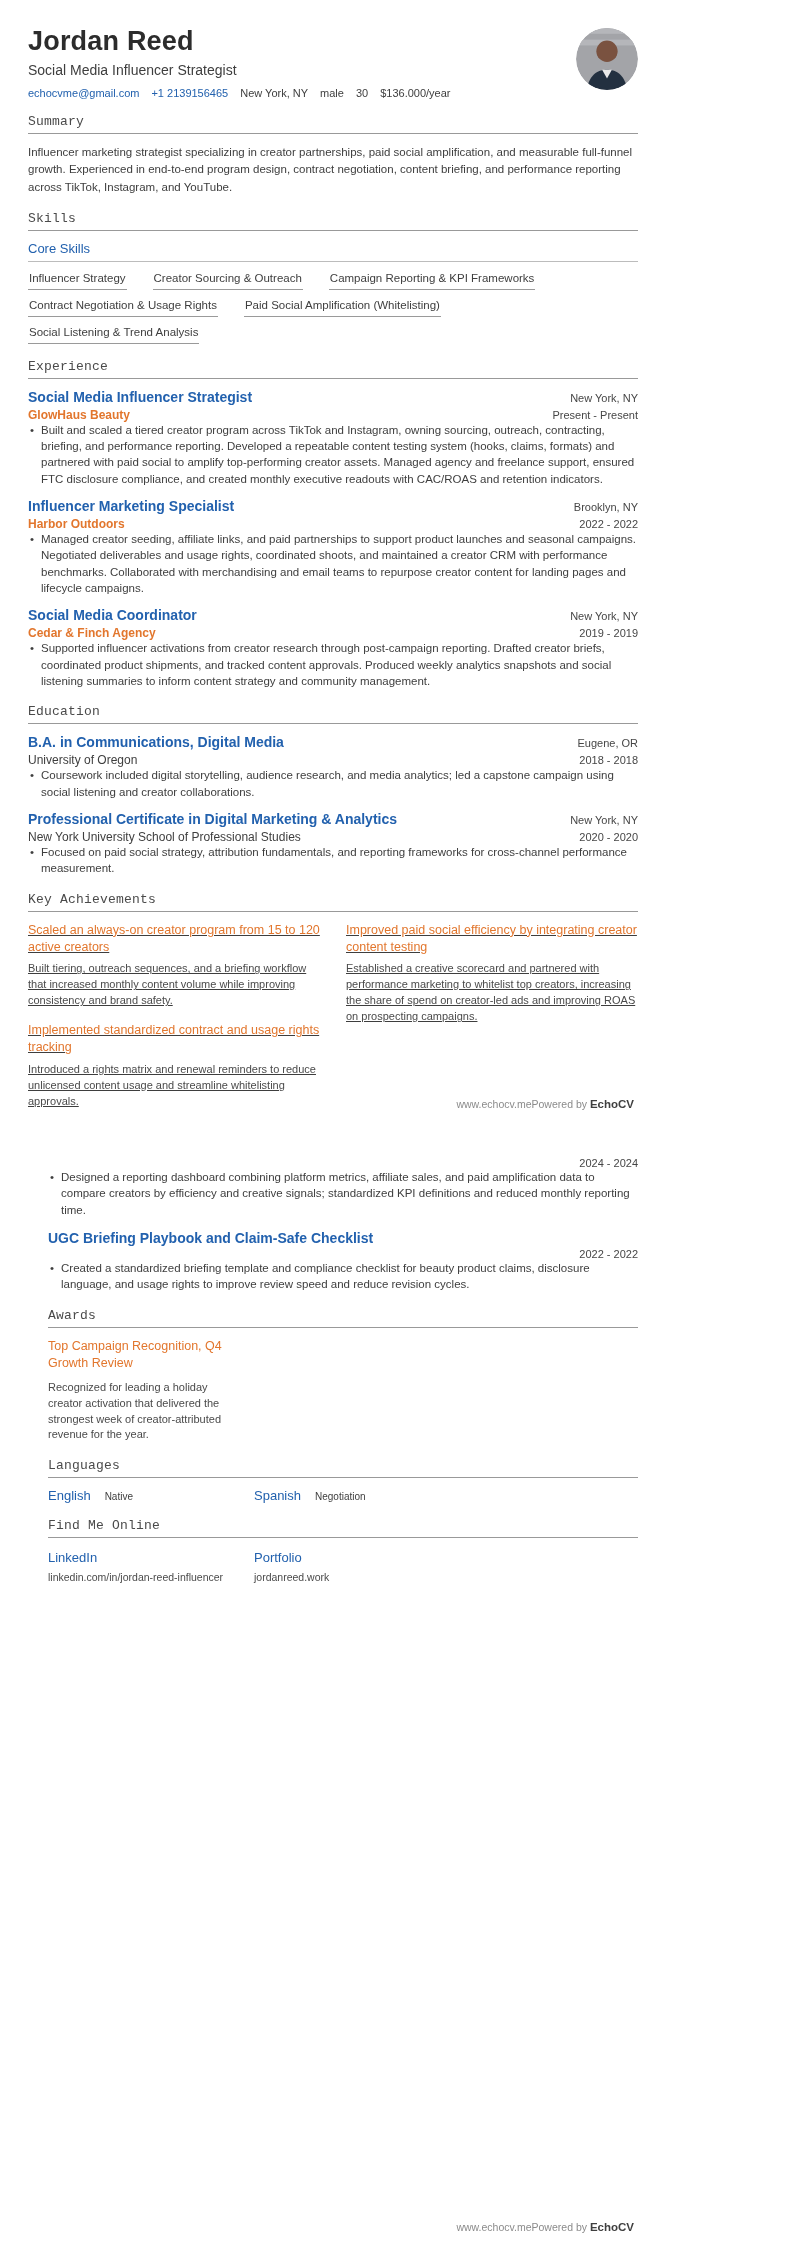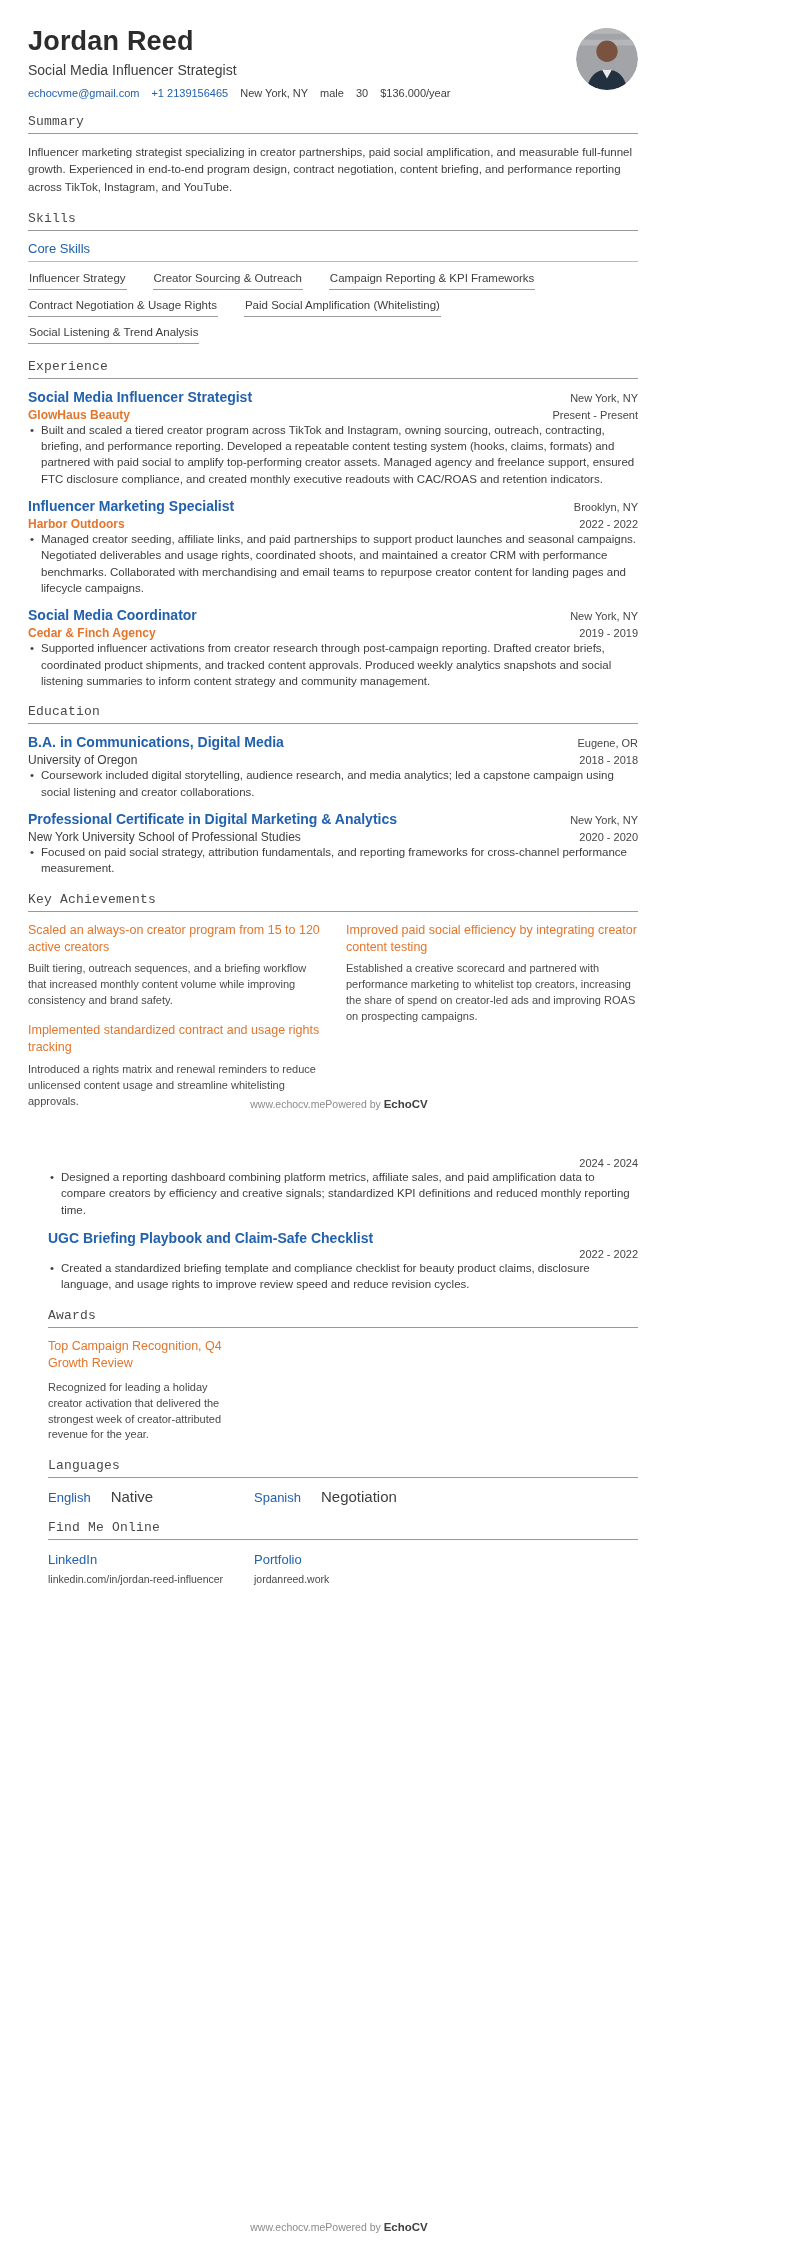--- a/index.html
+++ b/index.html
@@ -36,41 +36,41 @@
   .entry-row { display:flex; justify-content:space-between; align-items:baseline; gap:12px; }
   .entry-title { font-size:14px; color:var(--blue); font-weight:600; }
   .entry-meta { font-size:11px; color:#464646; white-space:nowrap; }
   .company { font-size:12px; color:var(--orange); font-weight:700; margin-top:3px; }
   .school { font-size:12px; color:#3e3e3e; margin-top:3px; }
   ul.bullets { list-style:none; }
   ul.bullets li { font-size:11.5px; line-height:1.42; padding-left:13px; position:relative; color:#3e3e3e; }
   ul.bullets li::before { content:"•"; position:absolute; left:2px; top:0; }
 
   
-  .ach-grid { display:grid; grid-template-columns:1fr 1fr; column-gap:26px; }
+  .ach-grid { display:grid; grid-template-columns:1fr 1fr; column-gap:26px;text-decoration:underline; }
   .ach-item { margin-bottom:13px; }
   .ach-title { font-size:12.5px; line-height:1.35; color:var(--orange); }
   .ach-body { font-size:11px; line-height:1.45; margin-top:6px; color:#4a4a4a; }
 
   
   .date-right { display:flex; justify-content:flex-end; font-size:11px; color:#464646; margin-top:2px; }
   .project-entry { margin-bottom:12px; }
 
   
   .third-grid { display:grid; grid-template-columns:1fr 1fr 1fr; column-gap:28px; }
   .award-title { font-size:12.5px; line-height:1.4; color:var(--orange); }
   .award-body { font-size:11px; line-height:1.45; margin-top:7px; color:#4a4a4a; }
-  .lang-item { display:flex; align-items:baseline; gap:20px; }
+  .lang-item { display:flex; align-items:baseline; gap:14px; }
   .lang-name { font-size:13px; color:var(--blue); }
-  .lang-level { font-size:15px; color:#3e3e3e; }
+  .lang-level { font-size:10px; color:#3e3e3e; }
   .online-label { font-size:13px; color:var(--blue); cursor:pointer; }
   .online-url { font-size:10.5px; margin-top:5px; color:#4a4a4a; }
 
   
-  .page-footer { position:absolute; left:28px; right:16px; bottom:13px; display:flex; justify-content:center; align-items:baseline; }
+  .page-footer { position:absolute; left:28px; right:32px; bottom:13px; display:flex; justify-content:flex-end; align-items:baseline; }
   .footer-site { font-size:10.5px; color:#8b8b8b; cursor:pointer; }
   .footer-powered { font-size:10.5px; color:#8b8b8b; }
   .footer-brand { font-size:11.5px; color:#3f3f3f; font-weight:700; cursor:pointer; }
 </style>
 </head>
 <body>
 
 <div class="page page1">
   <div class="page-content">
 

